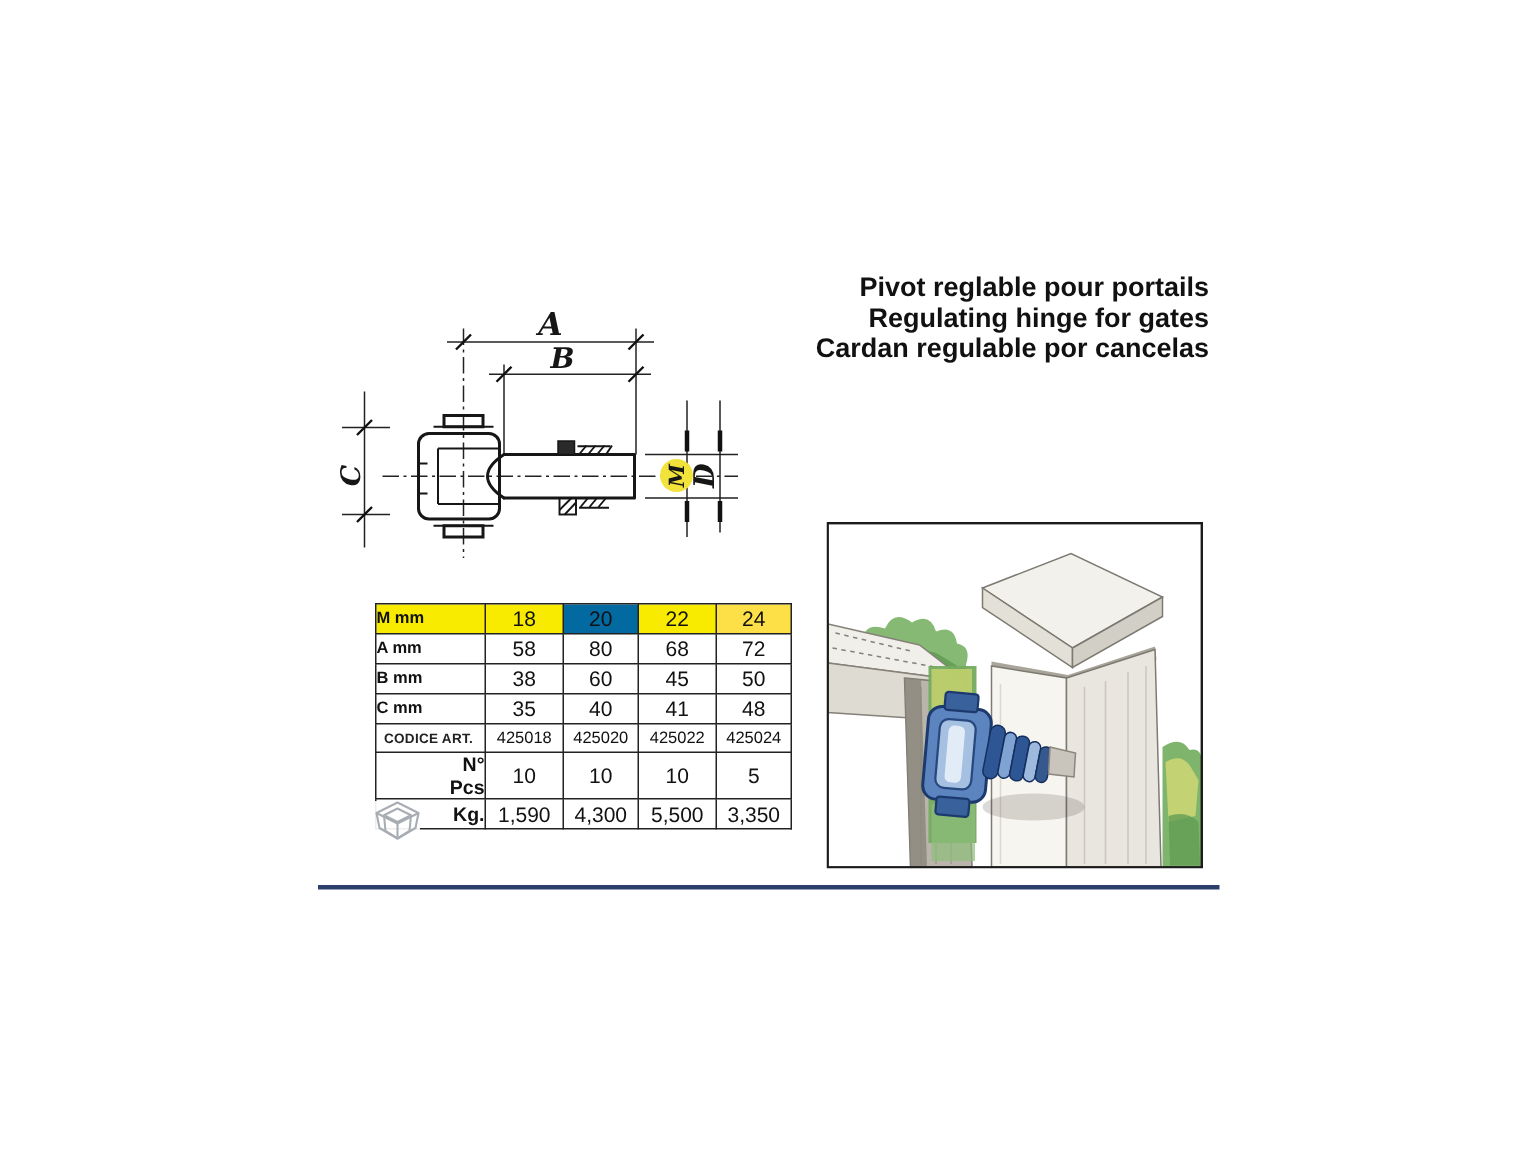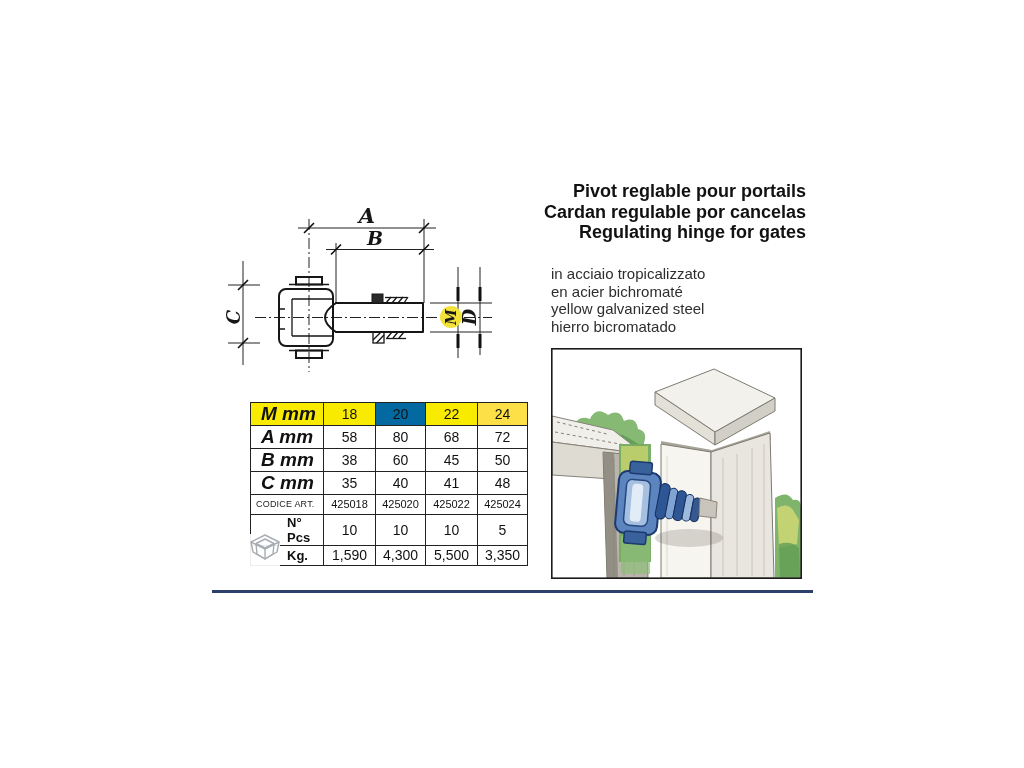--- a/index.html
+++ b/index.html
@@ -20,53 +20,47 @@
   .tk{stroke:#111;stroke-width:1.6;fill:none;}
   .bar{stroke:#111;stroke-width:3;fill:none;}
   .obj{stroke:#161616;stroke-width:2;fill:none;stroke-linecap:round;}
   .obj-thin{stroke:#161616;stroke-width:1.3;fill:none;}
   .hand-label{font-family:"DejaVu Serif", serif;font-style:italic;font-weight:bold;fill:#161616;}
 
   
   #dims-table{position:absolute;left:250px;top:402px;border-collapse:collapse;table-layout:fixed;}
   #dims-table td{border:1.9px solid #222;height:18.9px;padding:0;font-size:14px;
                  text-align:center;vertical-align:middle;background:#fff;color:#111;}
-  #dims-table td.lbl{text-align:left;padding-left:10px;font-weight:bold;font-size:19px;font-style:italic;}
-  #dims-table td.lbl-small{text-align:left;padding-left:5px;font-weight:normal;font-size:9px;letter-spacing:.2px;color:#222;}
-  #dims-table td.lbl-pack{text-align:left;padding-left:36px;font-weight:bold;font-size:13px;}
+  #dims-table td.lbl{text-align:left;padding-left:0;font-weight:bold;font-size:11px;}
+  #dims-table td.lbl-small{text-align:left;padding-left:5px;font-weight:bold;font-size:9px;letter-spacing:.2px;color:#222;}
+  #dims-table td.lbl-pack{text-align:right;padding-left:36px;font-weight:bold;font-size:13px;}
   #dims-table tr.codice td.val{font-size:11px;margin-left:48px;}
   .c0{width:73px;} .c1{width:52px;} .c2{width:50px;} .c3{width:52px;} .c4{width:50px;}
 
   
   #pack-icon{position:absolute;left:249px;top:529px;width:32px;height:42px;}
   .pk{stroke:#a8adb3;stroke-width:1.4;fill:none;stroke-linejoin:round;}
 
   
   #illustration{position:absolute;left:551px;top:348px;width:251px;height:231px;}
 
   
   #divider{position:absolute;left:212px;top:590px;width:601px;height:3px;}
 </style>
 </head>
 <body>
 
 <div id="page">
 
   <div id="title-block">
     <div>Pivot reglable pour portails</div>
+    <div>Regulating hinge for gates</div>
     <div>Cardan regulable por cancelas</div>
-    <div>Regulating hinge for gates</div>
   </div>
 
-  <div id="materials-block">
-    <div>in acciaio tropicalizzato</div>
-    <div>en acier bichromaté</div>
-    <div>yellow galvanized steel</div>
-    <div>hierro bicromatado</div>
-  </div>
 
   <svg id="tech-drawing" viewBox="215 192 300 205">
 
     <g>
       <path class="cl" d="M255 317.5 H492"></path>
       <path class="cl" d="M309 219 V372"></path>
     </g>
 
     <g>
       <path class="dim-line" d="M336 243 V302"></path>

